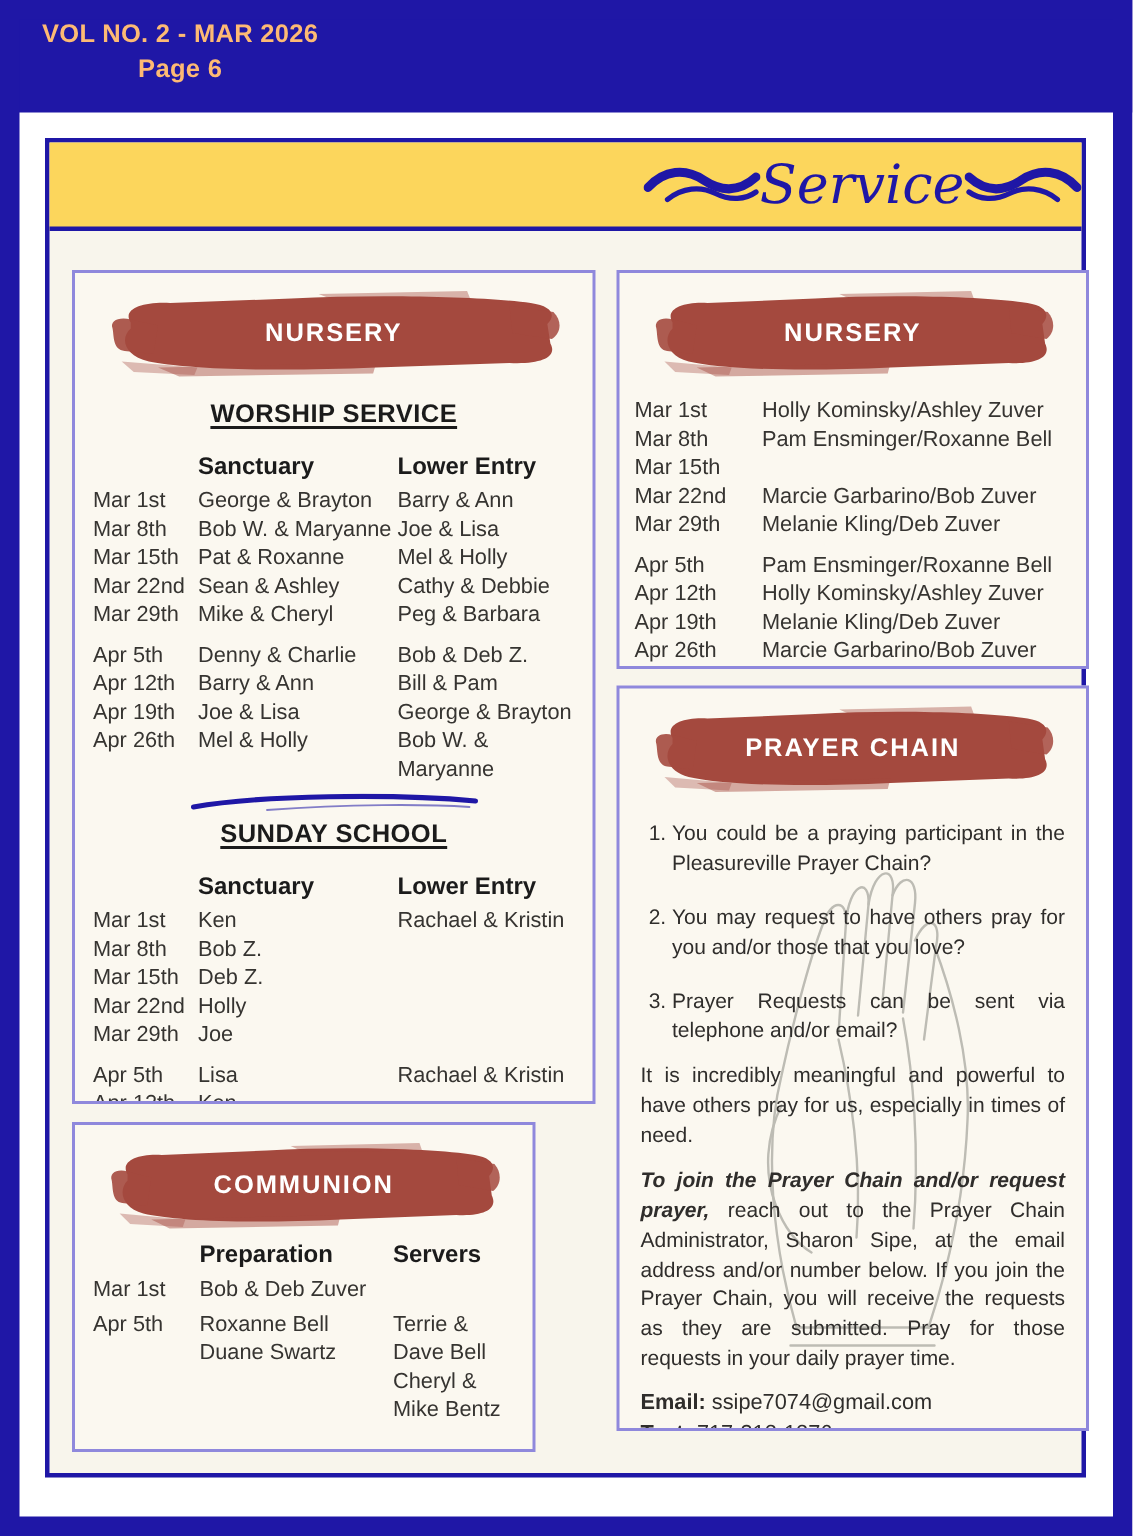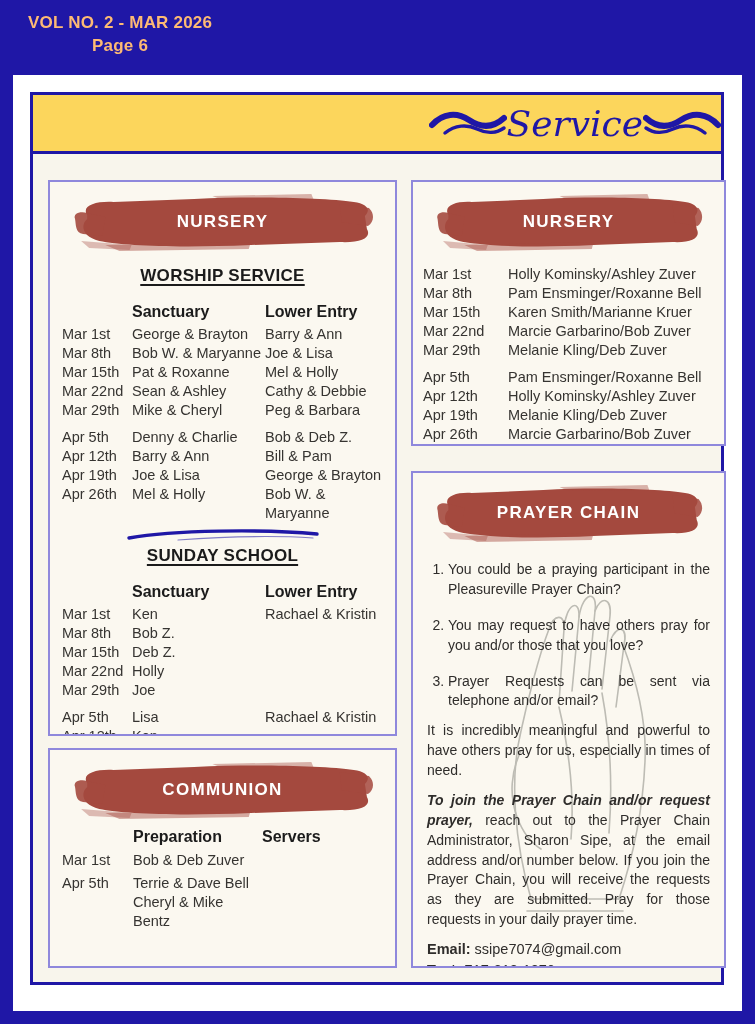--- a/index.html
+++ b/index.html
@@ -28,22 +28,22 @@
     background:var(--cream);z-index:1;}
   .banner{height:59px;background:var(--yellow);border-bottom:3px solid var(--blue);
     display:flex;align-items:center;justify-content:flex-end;}
   .banner-title{font-size:36px;color:var(--blue);}
   .wave{width:78px;height:30px;color:var(--blue);}
   .wave.flip{transform:scaleX(-1);}
 
   .sec{position:absolute;border:2px solid var(--periwinkle);background:var(--paper);overflow:hidden;}
   #greeters{left:15px;top:85px;width:349px;height:556px;}
   #nursery{left:378px;top:85px;width:315px;height:266px;}
-  #communion{left:15px;top:653px;width:349px;height:220px;}
-  #prayer{left:378px;top:376px;width:315px;height:497px;}
+  #communion{left:15px;top:653px;width:309px;height:220px;}
+  #prayer{left:378px;top:362px;width:315px;height:497px;}
 
   .brush-wrap{position:relative;height:62px;margin:9px 21px 0;}
   .brush-svg{position:absolute;inset:0;width:100%;height:100%;color:var(--red);}
   .brush-label{position:absolute;inset:0;display:flex;align-items:center;justify-content:center;
     color:#fff;font-weight:bold;font-size:17px;letter-spacing:1.3px;}
 
   .subhead{text-align:center;font-weight:bold;font-size:17px;color:var(--head-ink);
     text-decoration:underline;text-decoration-thickness:2px;text-underline-offset:3px;
     letter-spacing:.3px;margin-top:13px;}
   .cols-3{display:grid;grid-template-columns:70px 133px 1fr;padding:0 8px 0 12px;}
@@ -256,21 +256,20 @@
       <div class="cols-2 row">
           <div>Mar 1st</div>
           <div>Holly Kominsky/Ashley Zuver</div>
         </div>
       <div class="cols-2 row">
           <div>Mar 8th</div>
           <div>Pam Ensminger/Roxanne Bell</div>
         </div>
       <div class="cols-2 row">
           <div>Mar 15th</div>
-          <div>Karen Smith/Marianne Kruer</div>
         </div>
       <div class="cols-2 row">
           <div>Mar 22nd</div>
           <div>Marcie Garbarino/Bob Zuver</div>
         </div>
       <div class="cols-2 row">
           <div>Mar 29th</div>
           <div>Melanie Kling/Deb Zuver</div>
         </div>
     </div>
@@ -307,20 +306,24 @@
       <div>Servers</div>
     </div>
     <div class="cols-c row" style="margin-top:4px">
       <div>Mar 1st</div>
       <div>
           <div>Bob &amp; Deb Zuver</div>
         </div>
     </div>
     <div class="cols-c row" style="margin-top:4px">
       <div>Apr 5th</div>
+      <div>
+        <div>Roxanne Bell</div>
+        <div>Duane Swartz</div>
+      </div>
       <div>
         <div>Terrie &amp; Dave Bell</div>
         <div>Cheryl &amp; Mike Bentz</div>
       </div>
     </div>
   </section>
 
   <section class="sec" id="prayer">
     <svg class="watermark">
         <use href="#hands"></use>

